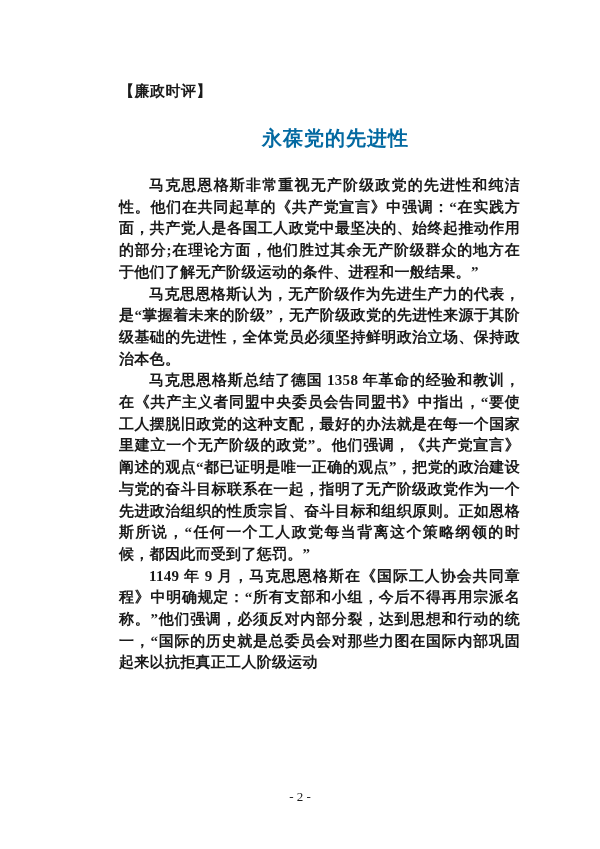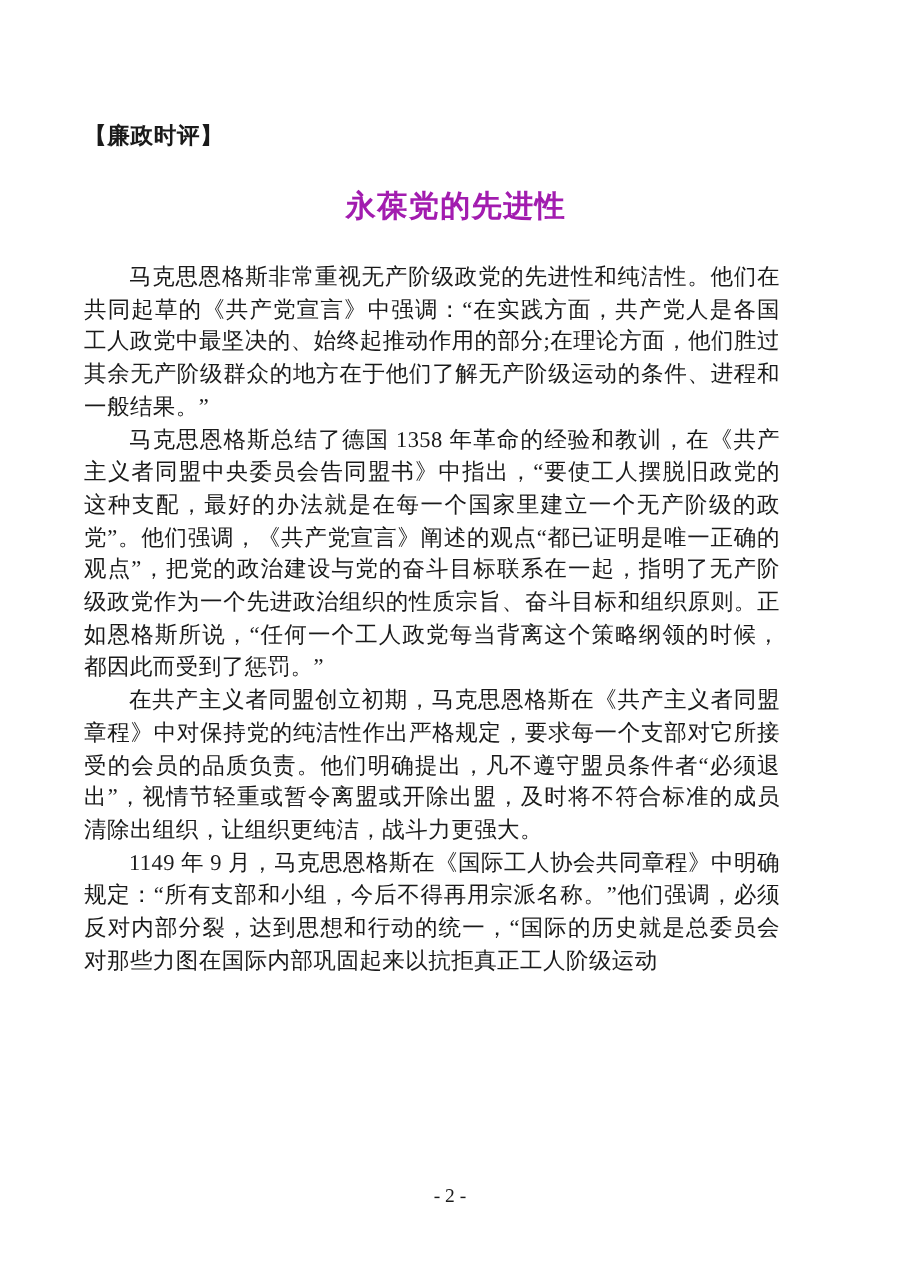--- a/index.html
+++ b/index.html
@@ -7,44 +7,45 @@
     padding: 0;
     background: #ffffff;
   }
   .page {
     position: relative;
     width: 600px;
     height: 849px;
     margin: 0 auto;
     background: #ffffff;
     box-sizing: border-box;
-    padding: 83px 80px 0 56px;
+    padding: 83px 80px 0 119px;
     font-family: "Liberation Serif", "DejaVu Serif", serif;
     color: #1a1a1a;
     overflow: hidden;
   }
   .col-header {
     font-size: 15px;
     line-height: 17px;
     font-weight: 600;
     letter-spacing: 0.5px;
     color: #1a1a1a;
   }
   .doc-title {
     margin: 25px 0 0 0;
     font-size: 20px;
     line-height: 26px;
     font-weight: 700;
     text-align: center;
     text-indent: 1.6em;
     letter-spacing: 1px;
-    color: #a21caf;
+    color: #0369a1;
   }
   .body-text {
     margin-top: 24px;
+    font-weight: bold;
   }
   .body-text p {
     margin: 0;
     font-size: 15px;
     line-height: 21.7px;
     text-indent: 2em;
     text-align: justify;
     text-justify: inter-ideograph;
     letter-spacing: 0.3px;
     color: #1a1a1a;
@@ -62,19 +63,19 @@
 </head>
 <body>
 
 <div class="page">
   <div class="col-header">【廉政时评】</div>
 
   <h1 class="doc-title">永葆党的先进性</h1>
 
   <div class="body-text">
     <p>马克思恩格斯非常重视无产阶级政党的先进性和纯洁性。他们在共同起草的《共产党宣言》中强调：“在实践方面，共产党人是各国工人政党中最坚决的、始终起推动作用的部分;在理论方面，他们胜过其余无产阶级群众的地方在于他们了解无产阶级运动的条件、进程和一般结果。”</p>
+    <p>马克思恩格斯认为，无产阶级作为先进生产力的代表，是“掌握着未来的阶级”，无产阶级政党的先进性来源于其阶级基础的先进性，全体党员必须坚持鲜明政治立场、保持政治本色。</p>
     <p>马克思恩格斯总结了德国 1358 年革命的经验和教训，在《共产主义者同盟中央委员会告同盟书》中指出，“要使工人摆脱旧政党的这种支配，最好的办法就是在每一个国家里建立一个无产阶级的政党”。他们强调，《共产党宣言》阐述的观点“都已证明是唯一正确的观点”，把党的政治建设与党的奋斗目标联系在一起，指明了无产阶级政党作为一个先进政治组织的性质宗旨、奋斗目标和组织原则。正如恩格斯所说，“任何一个工人政党每当背离这个策略纲领的时候，都因此而受到了惩罚。”</p>
-    <p>在共产主义者同盟创立初期，马克思恩格斯在《共产主义者同盟章程》中对保持党的纯洁性作出严格规定，要求每一个支部对它所接受的会员的品质负责。他们明确提出，凡不遵守盟员条件者“必须退出”，视情节轻重或暂令离盟或开除出盟，及时将不符合标准的成员清除出组织，让组织更纯洁，战斗力更强大。</p>
     <p>1149 年 9 月，马克思恩格斯在《国际工人协会共同章程》中明确规定：“所有支部和小组，今后不得再用宗派名称。”他们强调，必须反对内部分裂，达到思想和行动的统一，“国际的历史就是总委员会对那些力图在国际内部巩固起来以抗拒真正工人阶级运动</p>
   </div>
 
   <div class="page-number">- 2 -</div>
 </div>
 
 </body></html>

